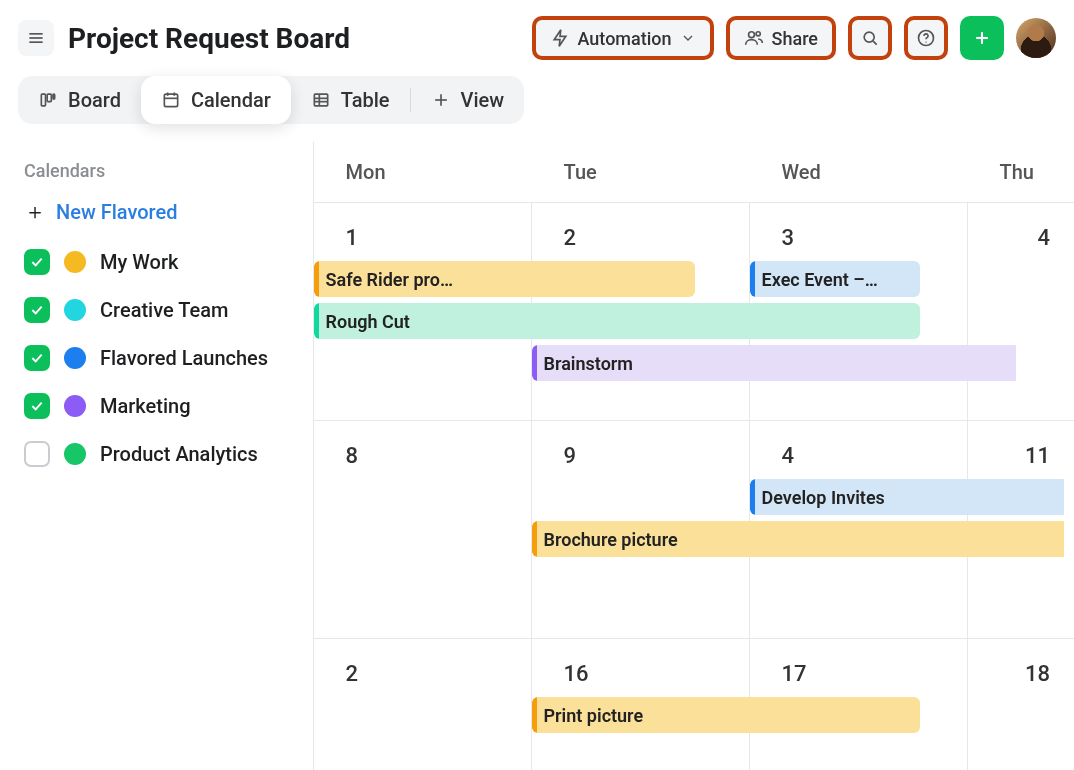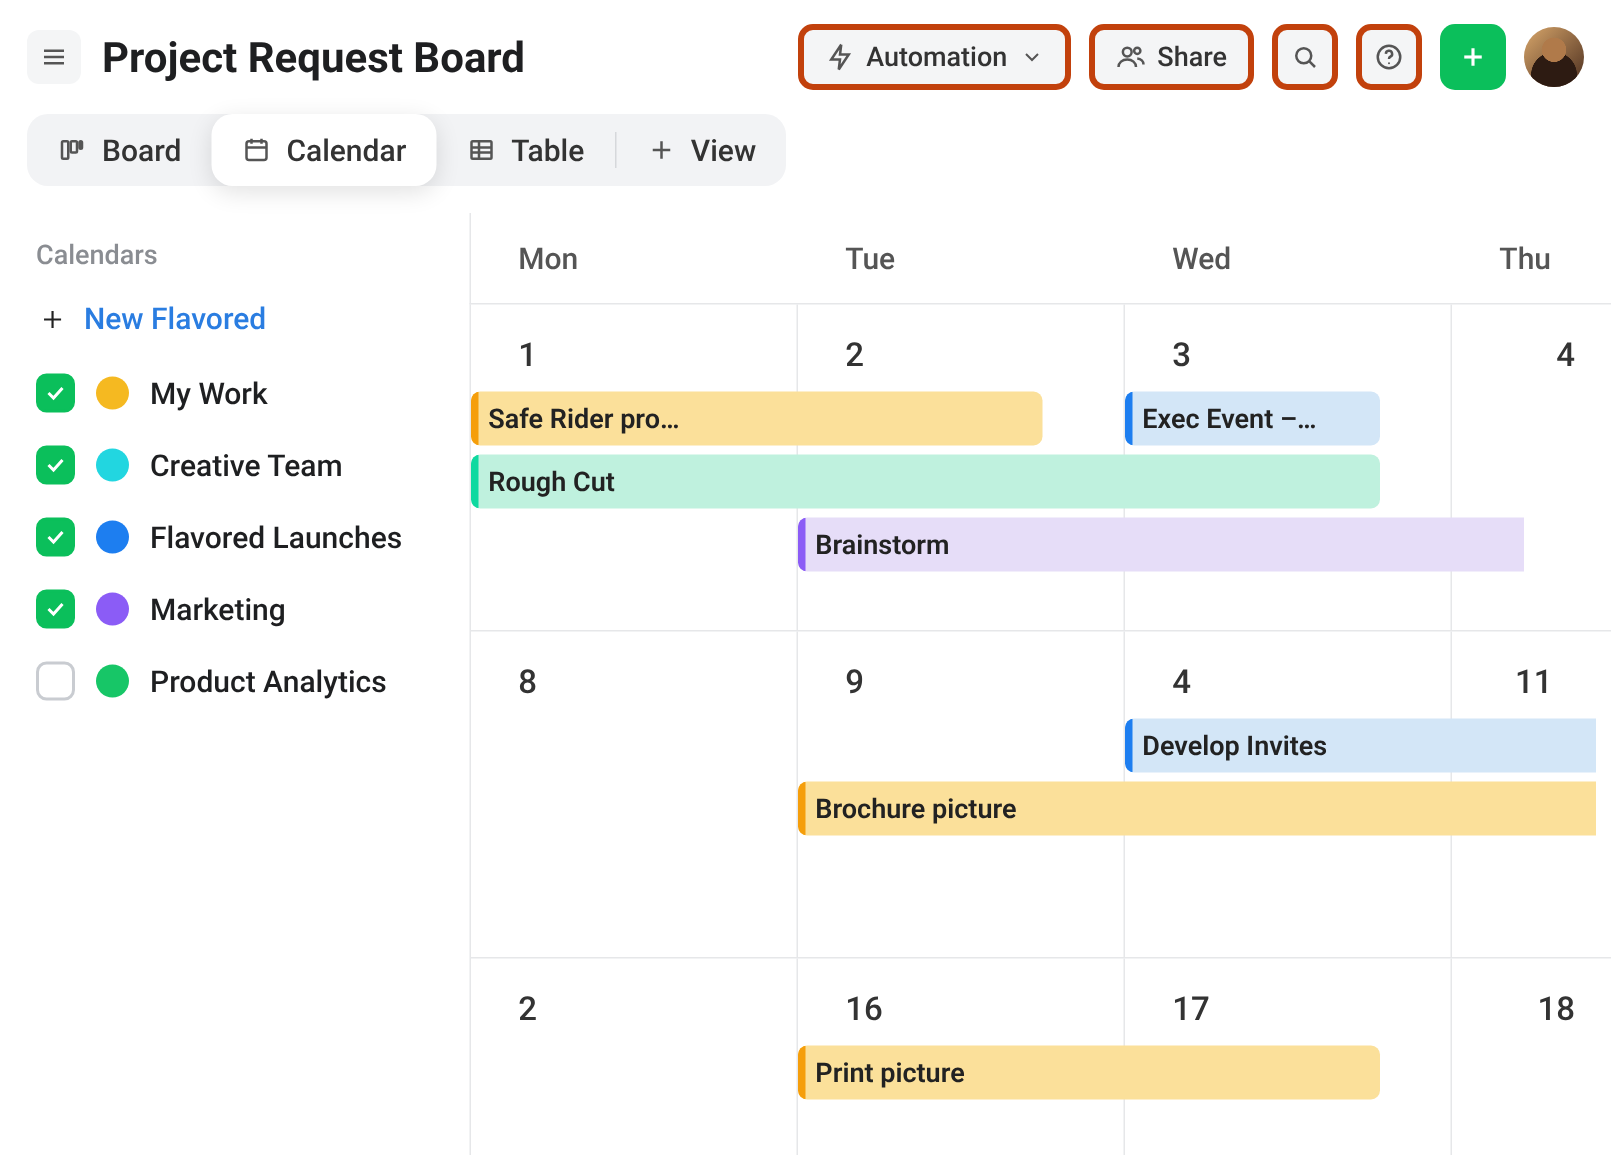--- a/index.html
+++ b/index.html
@@ -364,21 +364,21 @@
         <div class="week">
           <div class="gridlines">
             <div></div>
             <div></div>
             <div></div>
             <div></div>
           </div>
           <div class="daynum" style="left: 32px;">8</div>
           <div class="daynum" style="left: 250px;">9</div>
           <div class="daynum" style="left: 468px;">4</div>
-          <div class="daynum" style="right: 39px;">11</div>
+          <div class="daynum" style="right: 24px;">11</div>
           <div class="event" style="border-top-right-radius: 0px; border-bottom-right-radius: 0px; left: 436px; width: 314px; top: 58px; background: rgb(211, 230, 247);">
             <div class="stripe" style="background: rgb(29, 126, 240);"></div>
             <span>Develop Invites</span>
           </div>
           <div class="event" style="border-top-right-radius: 0px; border-bottom-right-radius: 0px; left: 218px; width: 532px; top: 100px; background: rgb(251, 224, 154);">
             <div class="stripe" style="background: rgb(245, 158, 11);"></div>
             <span>Brochure picture</span>
           </div>
         </div>
         <div class="week">

